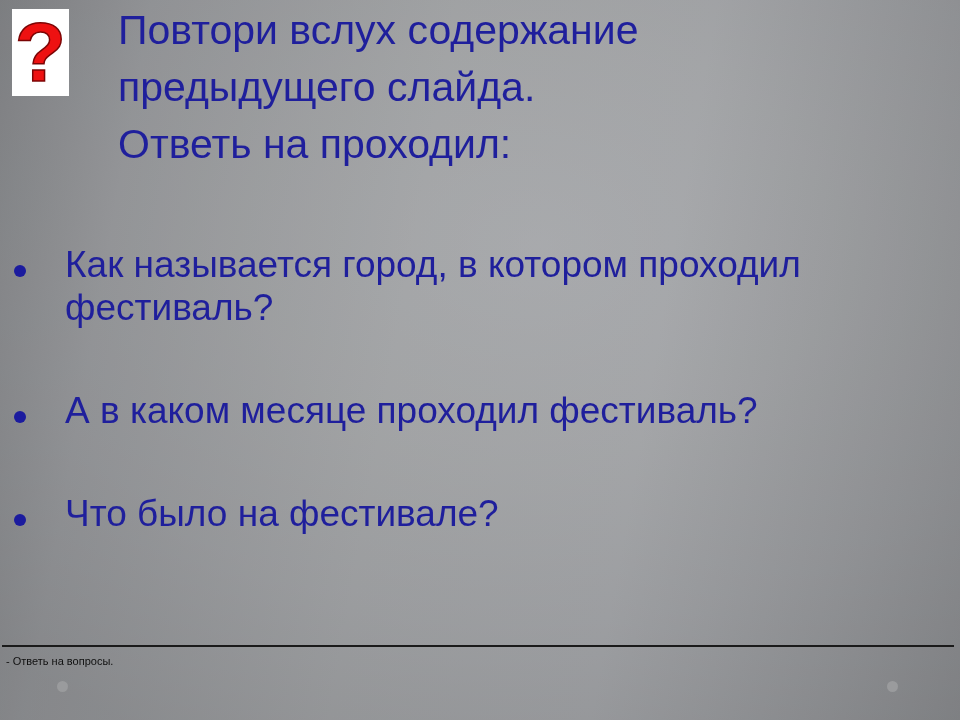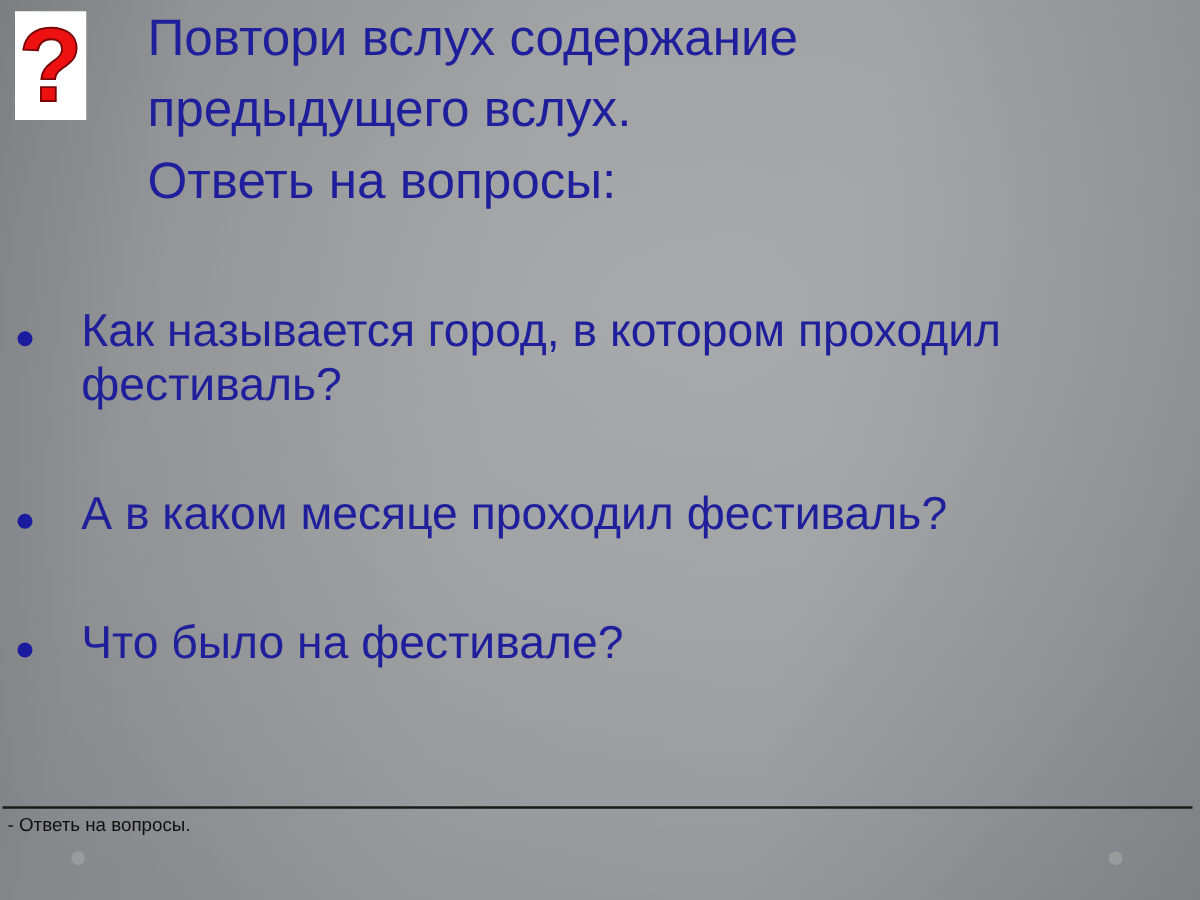--- a/index.html
+++ b/index.html
@@ -109,21 +109,21 @@
     width: 952px;
     height: 0;
     border-top: 2px solid #1a1a1a;
   }
   #footer-note {
     position: absolute;
     left: 6px;
     top: 651px;
     color: #101010;
     font-family: "Liberation Sans", sans-serif;
-    font-size: 15px;
+    font-size: 11px;
     line-height: 20px;
     white-space: nowrap;
   }
   .corner-dot {
     position: absolute;
     width: 11px;
     height: 11px;
     border-radius: 50%;
     background: #9a9b9d;
     top: 681px;
@@ -135,22 +135,22 @@
 <body>
 
 <div id="slide">
 
   <div id="qmark-box">
     <span class="qglyph">?</span>
   </div>
 
   <div id="title">
     <span class="tline">Повтори вслух содержание</span>
-    <span class="tline">предыдущего вслух.</span>
-    <span class="tline">Ответь на вопросы:</span>
+    <span class="tline">предыдущего слайда.</span>
+    <span class="tline">Ответь на проходил:</span>
   </div>
 
   <div id="bullets">
 
     <div class="bullet-row">
       <span class="bullet-dot"></span>
       <span class="bullet-text">Как называется город, в котором проходил фестиваль?</span>
     </div>
 
     <div class="bullet-row">

